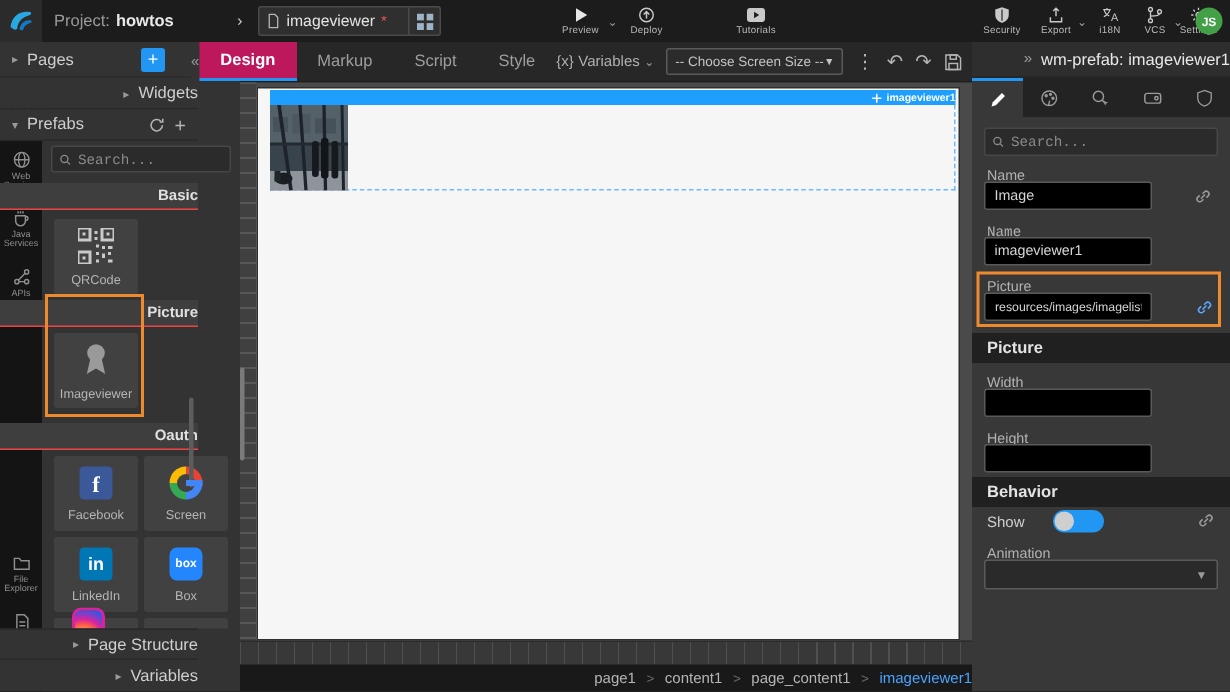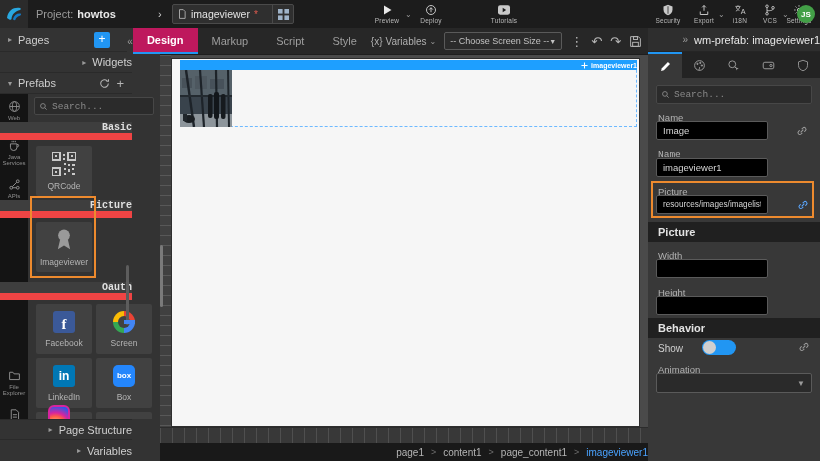--- a/index.html
+++ b/index.html
@@ -32,21 +32,21 @@
 
   
   .explorer { left:28px; top:28px; width:132px; height:433px; background:#333; overflow:hidden; }
   .exp-row { position:absolute; left:0; width:132px; display:flex; align-items:center; font-size:11px; color:#cfcfcf; border-bottom:1px solid #2a2a2a; padding-left:8px; gap:6px; background:#333; }
   .exp-row .tri { font-size:8px; color:#9a9a9a; }
   .plus-btn { margin-left:auto; margin-right:22px; width:16px; height:16px; background:#2196f3; color:#fff; border-radius:2px; font-size:12px; line-height:15px; text-align:center; }
   .icon-btn { color:#b5b5b5; }
   .search-wrap { position:absolute; left:6px; width:120px; height:18px; background:#2b2b2b; border:1px solid #474747; border-radius:2px; display:flex; align-items:center; padding:0 4px; gap:4px; }
   .search-wrap input { flex:1; min-width:0; background:transparent; border:none; outline:none; color:#bdbdbd; font-size:9.5px; font-family:Liberation Mono, monospace; }
   .search-wrap input::placeholder { color:#8a8a8a; }
-  .group-hd { position:absolute; left:0; width:132px; height:18px; background:#3e3e3e; color:#e0e0e0; font-size:10px; font-weight:bold; display:flex; align-items:center; padding-left:8px; border-bottom:7px solid #ef4444;font-family:Liberation Mono, monospace; }
+  .group-hd { position:absolute; left:0; width:132px; height:18px; background:#3e3e3e; color:#e0e0e0; font-size:10px; font-weight:bold; display:flex; align-items:center; padding-left:8px; border-bottom:1px solid #ef4444; }
   .tile { position:absolute; width:56px; height:50px; background:#414141; border-radius:2px; display:flex; flex-direction:column; align-items:center; justify-content:center; gap:5px; color:#b5b5b5; font-size:8.5px; }
   .hl-box { position:absolute; border:2px solid #ed8a2e; pointer-events:none; }
   .exp-scroll { position:absolute; left:126px; top:265px; width:3px; height:60px; background:#5d5d5d; border-radius:2px; }
 
   .fb-ic { width:22px; height:22px; background:#3b5998; border-radius:3px; color:#fff; font-weight:bold; font-size:15px; display:flex; align-items:flex-end; justify-content:center; font-family:"Liberation Serif",serif; line-height:1.1;}
   .g-ic { position:relative; width:22px; height:22px; border-radius:50%; background:conic-gradient(#ea4335 0 25%, #4285f4 25% 50%, #34a853 50% 75%, #fbbc05 75% 100%); }
   .g-ic::after { content:""; position:absolute; inset:5px; border-radius:50%; background:#414141; }
   .g-ic::before { content:""; position:absolute; right:0; top:9px; width:11px; height:4px; background:#4285f4; z-index:1; }
   .li-ic { width:22px; height:22px; background:#0077b5; border-radius:3px; color:#fff; font-weight:bold; font-size:12px; display:flex; align-items:center; justify-content:center; }
   .box-ic { width:22px; height:22px; background:#2486fc; border-radius:5px; color:#fff; font-weight:bold; font-size:8px; display:flex; align-items:center; justify-content:center; }

